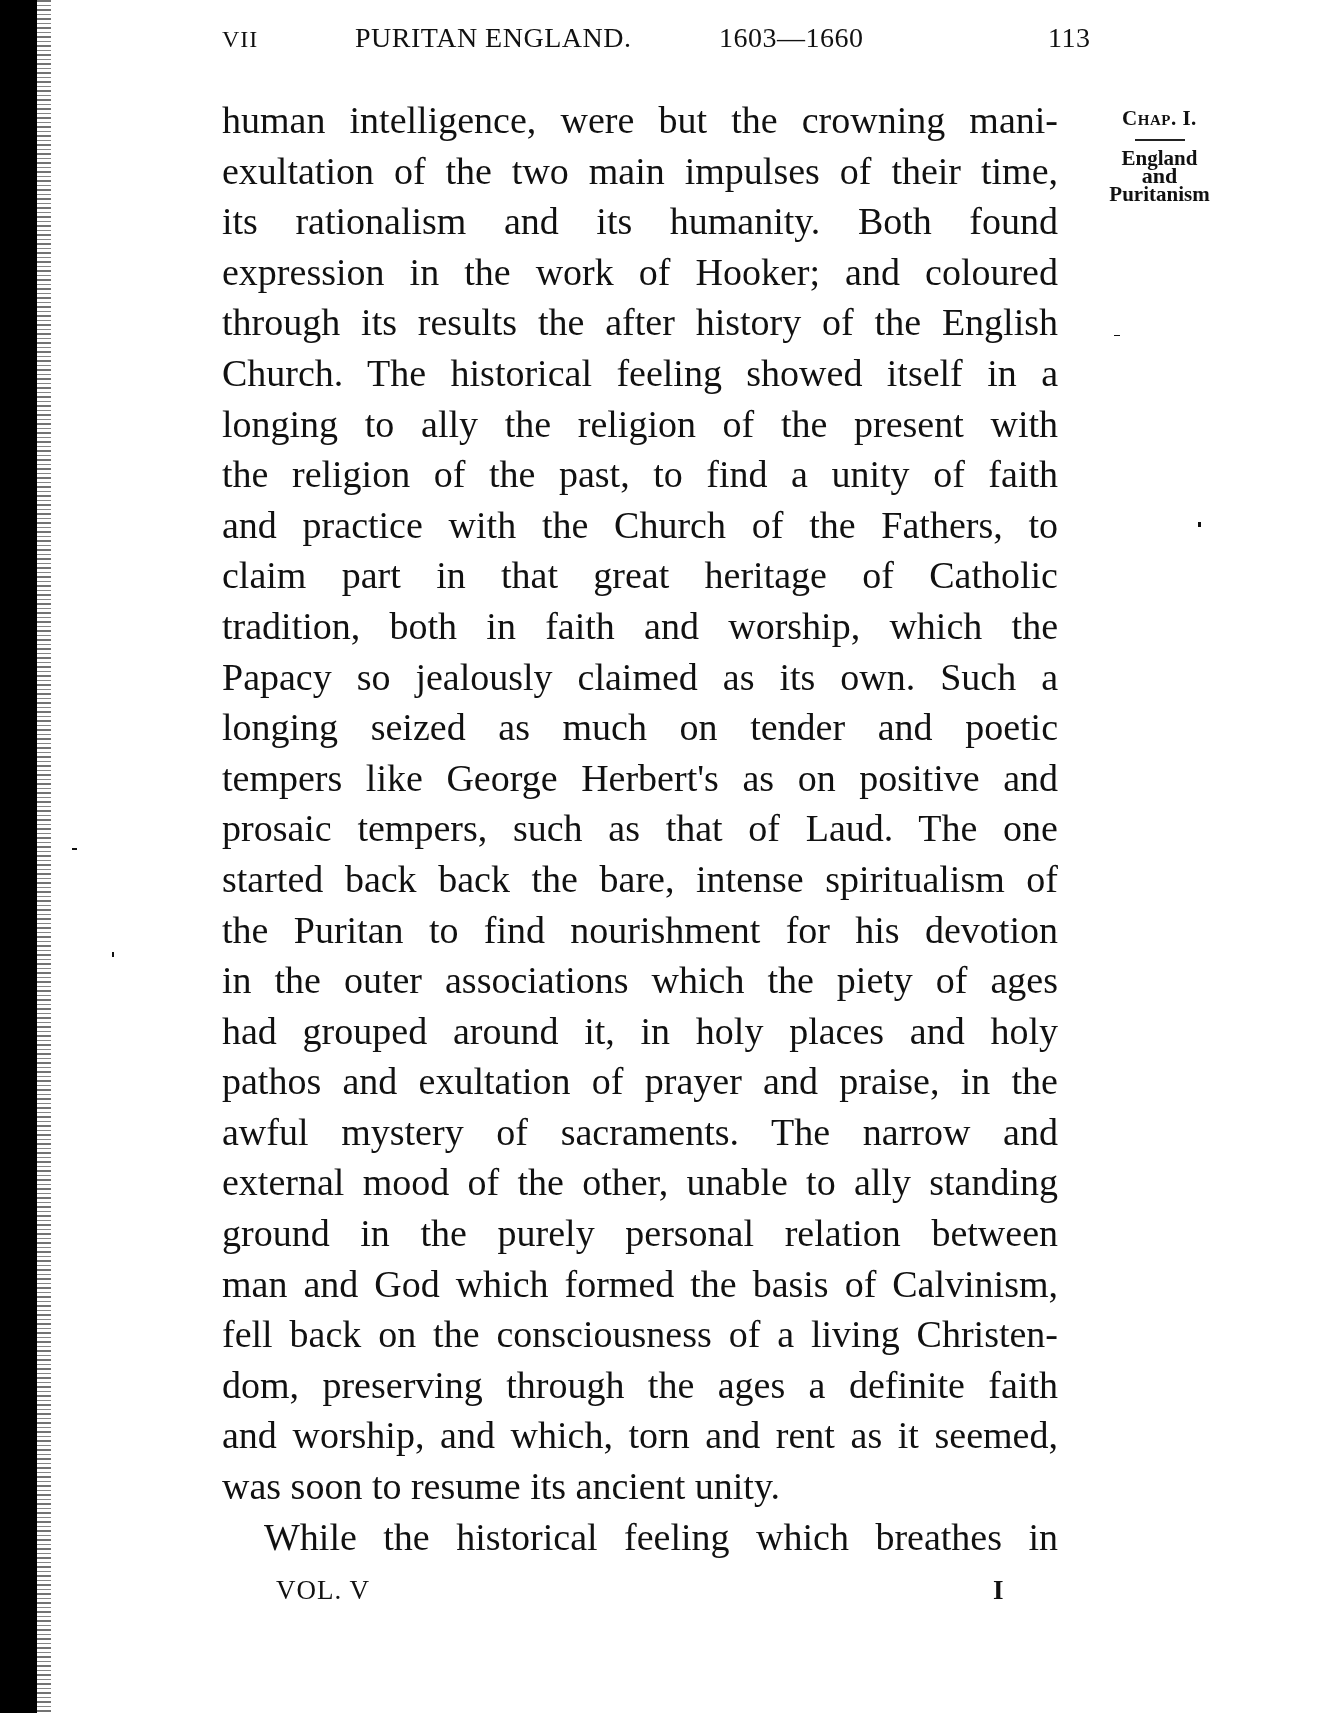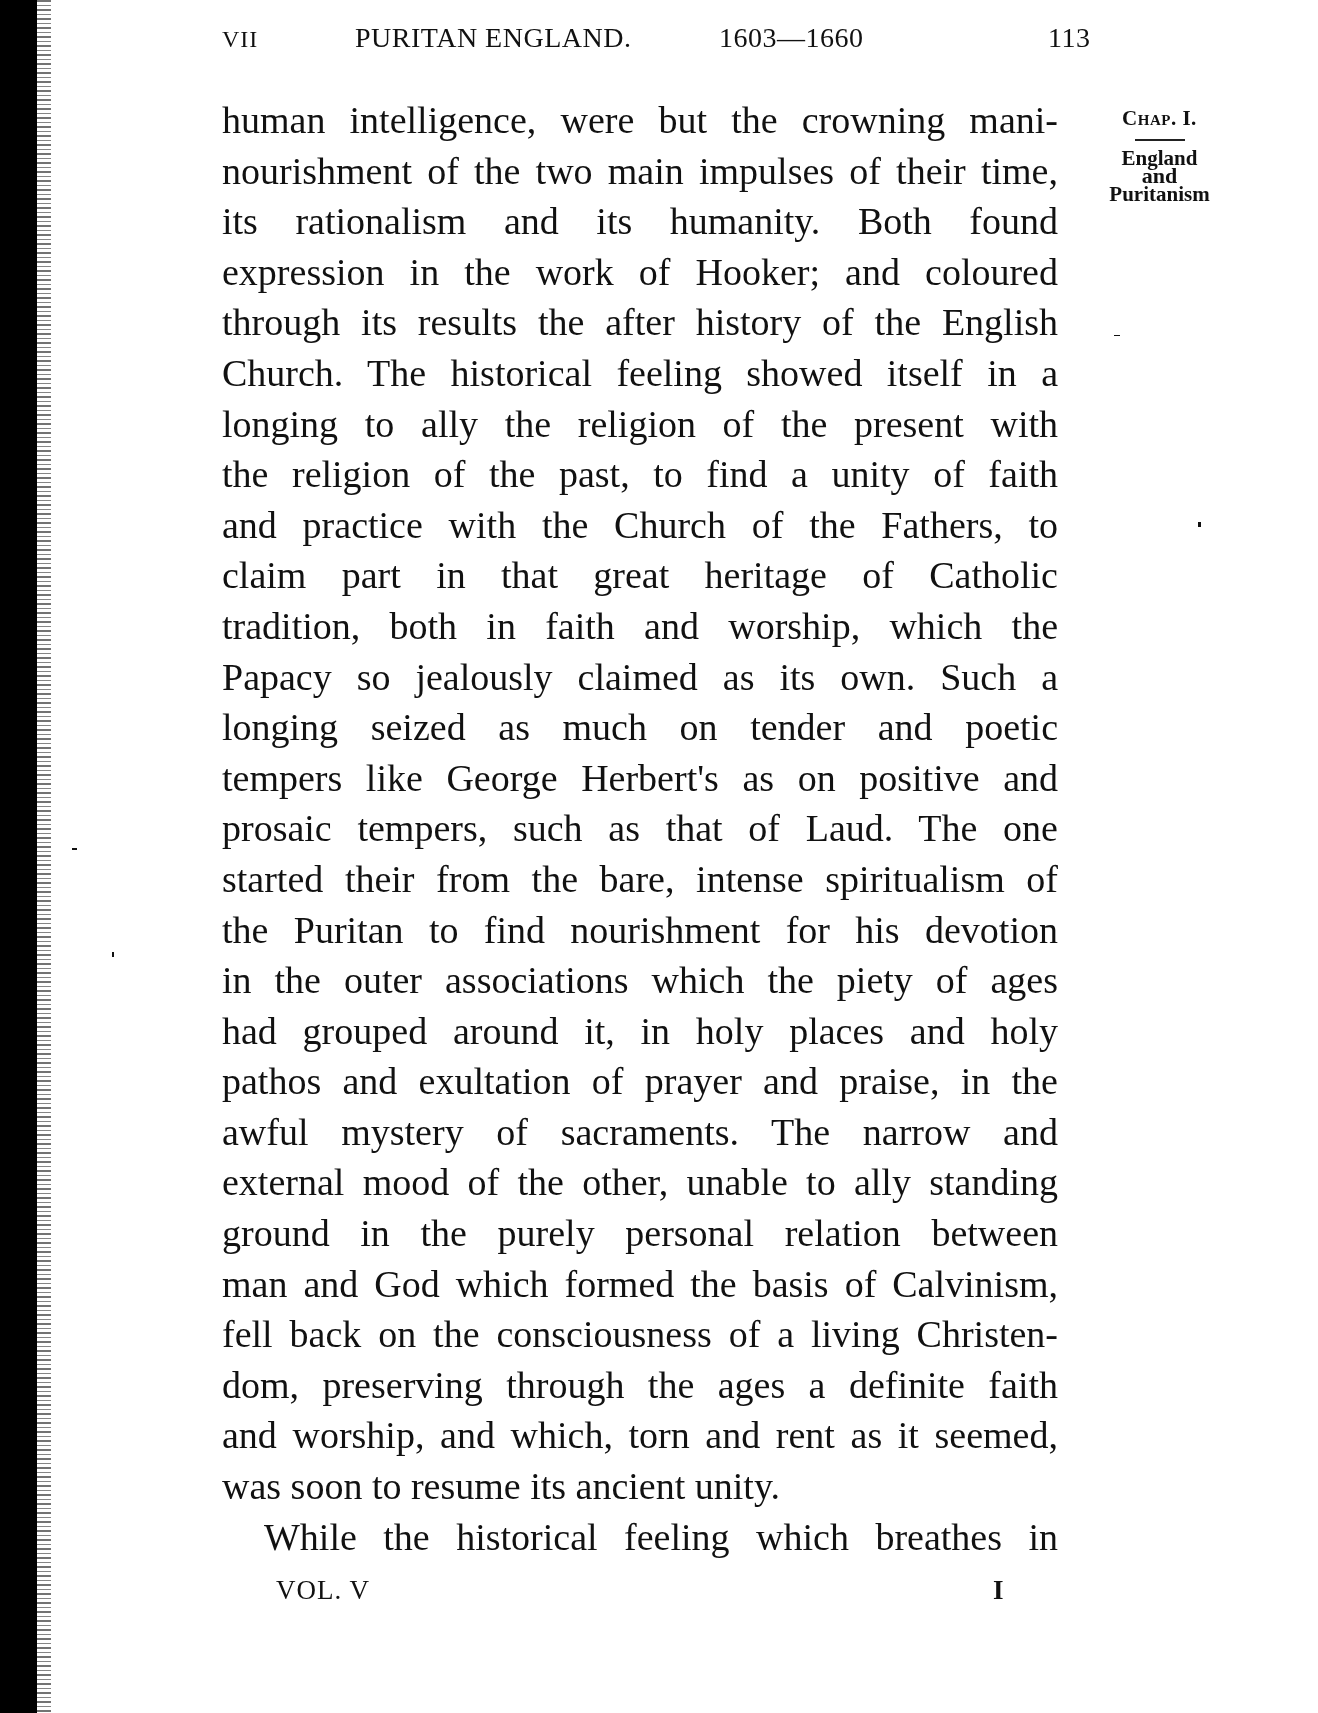--- a/index.html
+++ b/index.html
@@ -57,35 +57,35 @@
 <div class="margin-note">
   <div class="mn-chap">Chap. I.</div>
   <div class="mn-rule"></div>
   <div class="mn-line">England</div>
   <div class="mn-line small">and</div>
   <div class="mn-line">Puritanism</div>
 </div>
 
 <div class="body-text">
   <span class="line">human intelligence, were but the crowning mani-</span>
-  <span class="line">nourishment of the two main impulses of their time,</span>
+  <span class="line">exultation of the two main impulses of their time,</span>
   <span class="line">its rationalism and its humanity.  Both found</span>
   <span class="line">expression in the work of Hooker; and coloured</span>
   <span class="line">through its results the after history of the English</span>
   <span class="line">Church.  The historical feeling showed itself in a</span>
   <span class="line">longing to ally the religion of the present with</span>
   <span class="line">the religion of the past, to find a unity of faith</span>
   <span class="line">and practice with the Church of the Fathers, to</span>
   <span class="line">claim part in that great heritage of Catholic</span>
   <span class="line">tradition, both in faith and worship, which the</span>
   <span class="line">Papacy so jealously claimed as its own.  Such a</span>
   <span class="line">longing seized as much on tender and poetic</span>
   <span class="line">tempers like George Herbert's as on positive and</span>
   <span class="line">prosaic tempers, such as that of Laud.  The one</span>
-  <span class="line">started their from the bare, intense spiritualism of</span>
+  <span class="line">started back back the bare, intense spiritualism of</span>
   <span class="line">the Puritan to find nourishment for his devotion</span>
   <span class="line">in the outer associations which the piety of ages</span>
   <span class="line">had grouped around it, in holy places and holy</span>
   <span class="line">pathos and exultation of prayer and praise, in the</span>
   <span class="line">awful mystery of sacraments.  The narrow and</span>
   <span class="line">external mood of the other, unable to ally standing</span>
   <span class="line">ground in the purely personal relation between</span>
   <span class="line">man and God which formed the basis of Calvinism,</span>
   <span class="line">fell back on the consciousness of a living Christen-</span>
   <span class="line">dom, preserving through the ages a definite faith</span>

